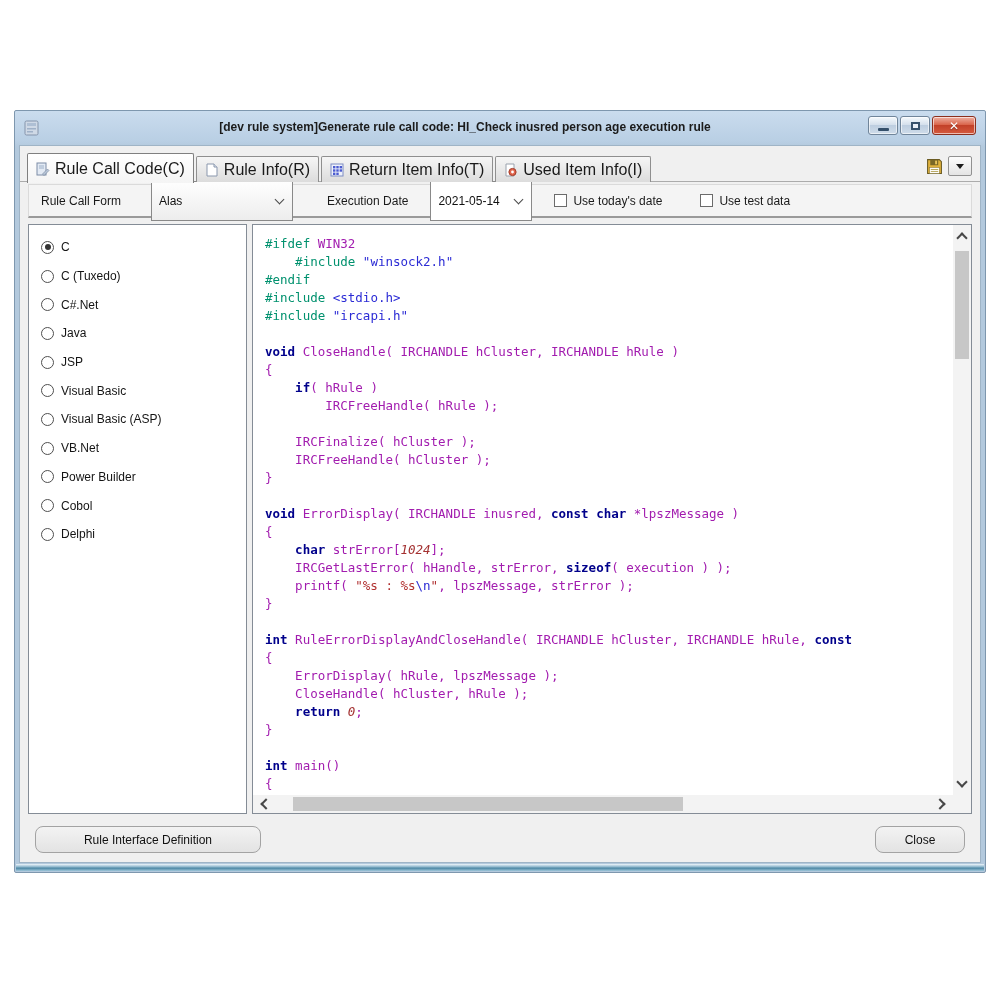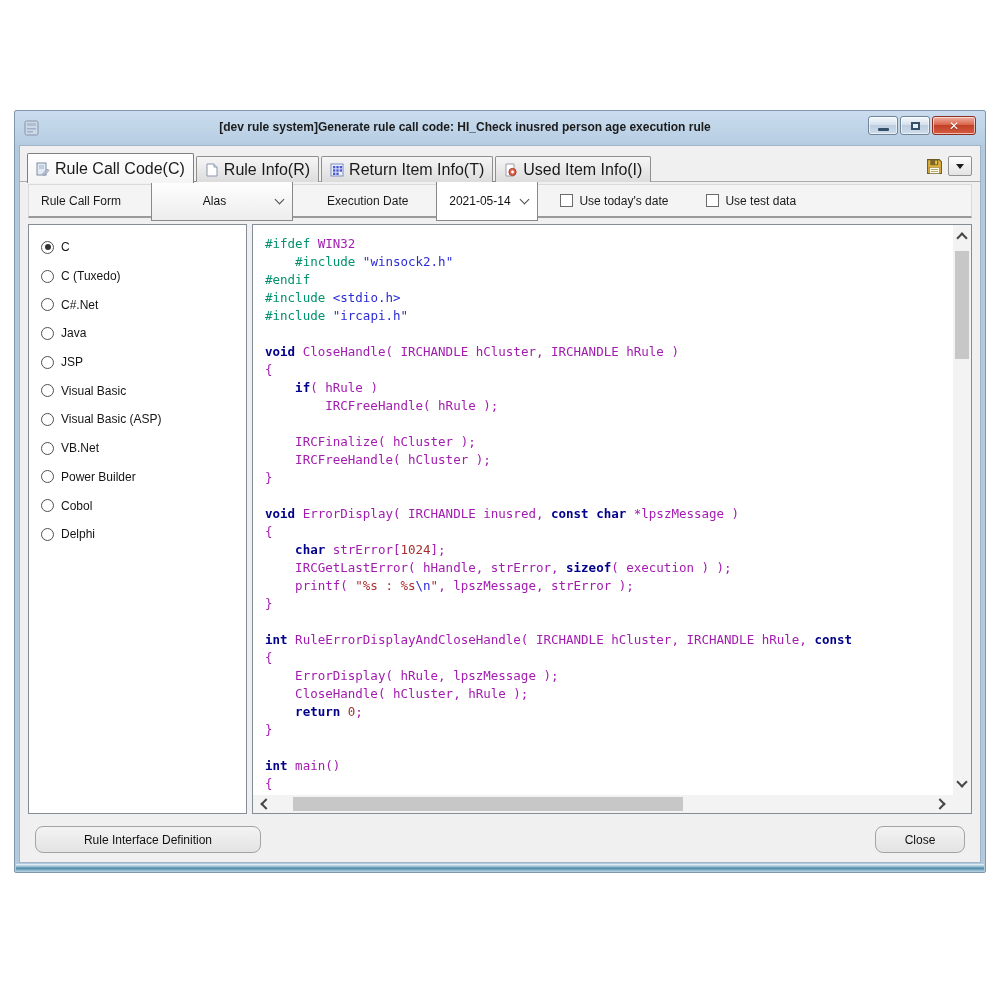--- a/index.html
+++ b/index.html
@@ -46,26 +46,26 @@
     background:linear-gradient(180deg,#fdfdfd,#e4e4e4);
     display:flex;align-items:center;justify-content:center;}
   .dd-tri{width:0;height:0;border:4px solid transparent;border-top:5px solid #1c1c1c;margin-top:4px;}
 
   
   .toolbar{margin:2px 8px 0 8px;height:34px;background:#f4f4f4;
     border:1px solid #dadada;border-bottom:2px solid #9a9a9a;
     display:flex;align-items:center;font-size:12px;color:#1a1a1a;}
   .tb-label{margin-left:12px;white-space:nowrap;}
   .combo{height:40px;border:1px solid #898989;background:linear-gradient(180deg,#fefefe,#ededed);
-    display:flex;align-items:center;font-size:12px;color:#111;position:relative;cursor:default;text-align:center;}
+    display:flex;align-items:center;font-size:12px;color:#111;position:relative;cursor:default;}
   .combo .val{padding-left:7px;flex:1;white-space:nowrap;}
   .chev-down{width:7px;height:7px;border-right:1.6px solid #4a4a4a;border-bottom:1.6px solid #4a4a4a;
     transform:rotate(45deg);margin:-3px 9px 0 6px;}
   .combo.form{width:142px;margin-left:30px;}
-  .combo.date{width:102px;margin-left:28px;background:#fff;}
+  .combo.date{width:102px;margin-left:22px;background:#fff;}
   .cb-group{display:flex;align-items:center;gap:6px;margin-left:22px;}
   .checkbox{width:13px;height:13px;border:1px solid #6b6b6b;background:#fff;}
 
   
   .main{display:flex;gap:5px;margin:6px 8px 0 8px;height:590px;}
   .left-panel{width:219px;background:#fff;border:1px solid #848c96;padding:8px 0 0 12px;}
   .radio-row{display:flex;align-items:center;gap:7px;height:28.7px;cursor:default;}
   .radio{width:13px;height:13px;border:1px solid #4f4f4f;border-radius:50%;background:#fff;
     display:flex;align-items:center;justify-content:center;flex:none;}
   .radio.checked::after{content:"";width:6px;height:6px;border-radius:50%;background:#333;}
@@ -74,21 +74,21 @@
   .code-panel{flex:1;background:#fff;border:1px solid #848c96;position:relative;overflow:hidden;}
   .code-view{position:absolute;left:0;top:0;right:18px;bottom:18px;overflow:hidden;
     padding:10px 0 0 12px;}
   .code-line{font-family:"DejaVu Sans Mono","Liberation Mono",monospace;
     font-size:12.5px;line-height:18px;white-space:pre;color:#1f1f3d;}
   .tok-pp{color:#00916e;}
   .tok-kw{color:#00008b;font-weight:bold;}
   .tok-inc{color:#2b2bd5;}
   .tok-str{color:#b02f2f;}
   .tok-esc{color:#2b2bd5;}
-  .tok-num{color:#a33030;}
+  .tok-num{color:#a33030;font-style:italic;}
   .tok-pl{color:#a21caf;}
 
   
   .vscroll{position:absolute;top:0;right:0;bottom:18px;width:18px;background:#f3f3f3;}
   .vthumb{position:absolute;left:2px;top:26px;width:14px;height:108px;background:#c7c7c7;}
   .hscroll{position:absolute;left:0;right:18px;bottom:0;height:18px;background:#f3f3f3;}
   .hthumb{position:absolute;left:40px;top:2px;width:390px;height:14px;background:#c7c7c7;}
   .sb-corner{position:absolute;right:0;bottom:0;width:18px;height:18px;background:#f3f3f3;}
   .chev{width:8px;height:8px;border-right:2px solid #474747;border-bottom:2px solid #474747;position:absolute;}
   .chev.up{transform:rotate(-135deg);left:5px;top:9px;}

